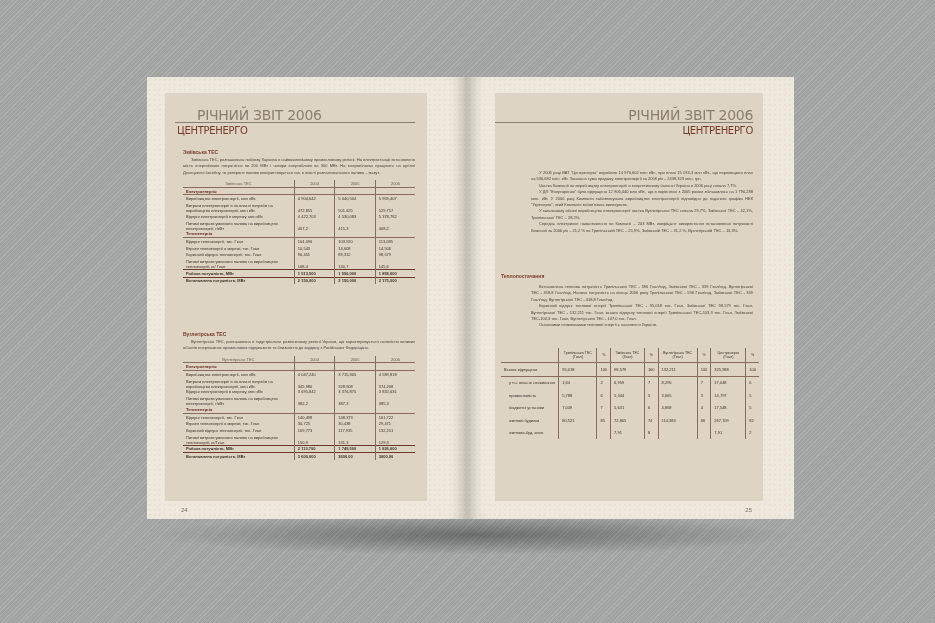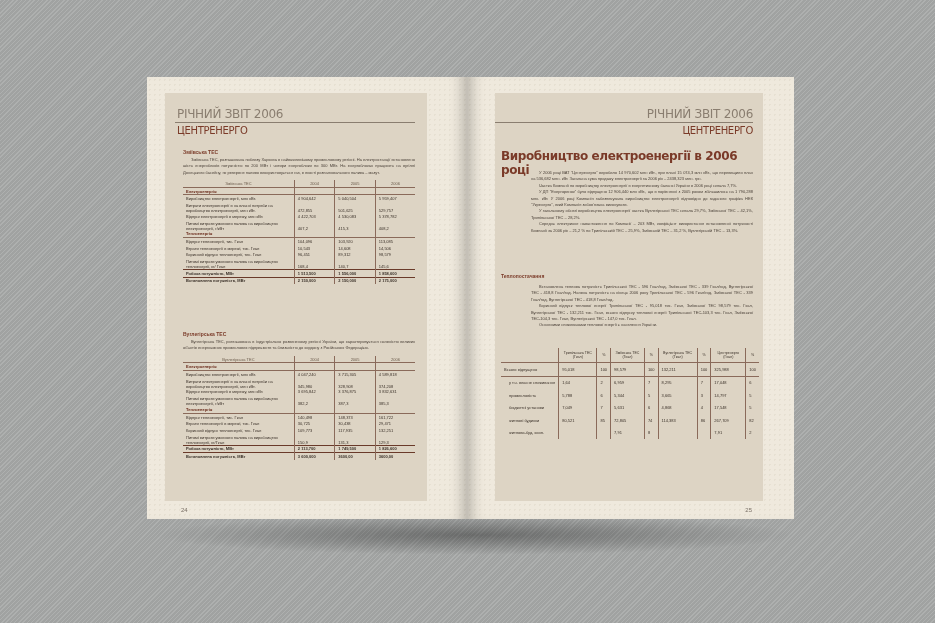--- a/index.html
+++ b/index.html
@@ -9,21 +9,21 @@
     font-family:"Liberation Sans",sans-serif;}
   .shadow{position:absolute;left:150px;top:515px;width:650px;height:40px;
     background:radial-gradient(ellipse at center,rgba(0,0,0,.35),rgba(0,0,0,0) 70%);}
   .page{position:absolute;top:77px;height:442px;background:#efe9dd;
     background-image:radial-gradient(rgba(120,100,70,.07) 1px,transparent 1px);background-size:5px 5px;}
   .page.left{left:147px;width:320px;box-shadow:inset -14px 0 14px -10px rgba(0,0,0,.25);}
   .page.right{left:467px;width:327px;box-shadow:inset 14px 0 14px -10px rgba(0,0,0,.25);}
   .panel{position:absolute;background:#ddd4c4;}
   .left .panel{left:18px;top:16px;width:262px;height:408px;}
   .right .panel{left:28px;top:16px;width:268px;height:408px;}
-  .rh{font-family:"DejaVu Sans",sans-serif;font-size:12px;color:#8a7e70;letter-spacing:-.3px;}
+  .rh{font-family:"DejaVu Sans",sans-serif;font-size:14px;color:#8a7e70;letter-spacing:-.3px;margin-left:20px;}
   .co{font-family:"DejaVu Sans",sans-serif;font-size:10px;color:#7a3a28;letter-spacing:-.3px;}
   .rule{position:absolute;height:1px;background:#8a7e70;}
   .pgnum{position:absolute;bottom:6px;font-size:6px;color:#7a7066;}
   .sec{font-size:5px;font-weight:bold;color:#7a3a28;}
   .para{font-size:4px;line-height:6.4px;color:#4a4038;text-indent:8px;text-align:justify;}
   table{border-collapse:collapse;font-size:4px;color:#3a3028;}
   td,th{padding:0 3px;height:6.6px;white-space:nowrap;font-weight:normal;}
   .tbl td{border-left:1px solid #8a6a5a;}
   .tbl td:first-child{border-left:none;}
   .tbl .hdr td{border-bottom:1px solid #8a6a5a;text-align:center;color:#6a5a4a;}
@@ -223,21 +223,20 @@
   </div>
   <div class="pgnum" style="left:34px;">24</div>
 </div>
 
 <div class="page right">
   <div class="panel">
     <div class="rh" style="position:absolute;right:10px;top:14px;">РІЧНИЙ ЗВІТ 2006</div>
     <div class="rule" style="left:0;top:29px;width:258px;"></div>
     <div class="co" style="position:absolute;right:10px;top:32px;">ЦЕНТРЕНЕРГО</div>
 
-    <div class="h1" style="position:absolute;left:6px;top:56px;">Виробництво електроенергії в 2006 році</div>
 
     <div style="position:absolute;left:36px;top:77px;width:222px;">
       <div class="para">У 2006 році ВАТ "Центренерго" виробило 14 970,602 млн кВт., при плані 15 074,3 млн кВт., що перевищило план на 536,682 млн. кВт. Загальна сума продажу електроенергії за 2006 рік – 2438,323 млн. грн.</div>
       <div class="para">Частка Компанії по виробництву електроенергії в енергетичному балансі України в 2006 році склала 7,7%.</div>
       <div class="para">У ДП "Енергоринок" було відпущено 12 906,440 млн кВт., що в порівнянні з 2005 роком збільшилось на 1 790,288 млн. кВт. У 2006 році Компанія забезпечувала виробництво електроенергії відповідно до заданого графіка НЕК "Укренерго", який Компанія зобов'язана виконувати.</div>
       <div class="para">У загальному обсязі виробництва електроенергії частка Вуглегірської ТЕС склала 29,7%, Зміївської ТЕС – 42,1%, Трипільської ТЕС – 28,2%.</div>
       <div class="para">Середнє електричне навантаження по Компанії – 203 МВт, коефіцієнт використання встановленої потужності Компанії за 2006 рік – 21,2 % по Трипільській ТЕС – 25,9%, Зміївській ТЕС – 31,2 %, Вуглегірській ТЕС – 13,3%.</div>
     </div>
 
     <div class="sec" style="position:absolute;left:6px;top:180px;">Теплопостачання</div>

